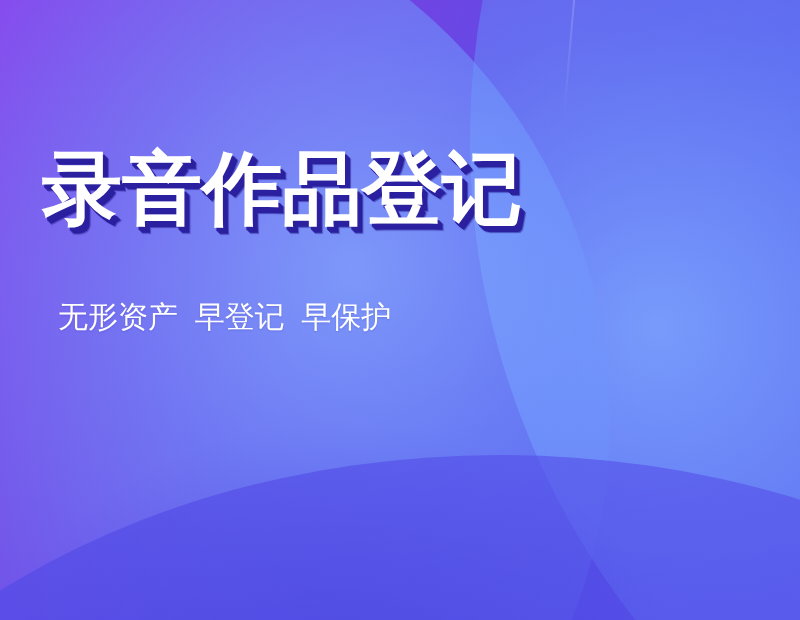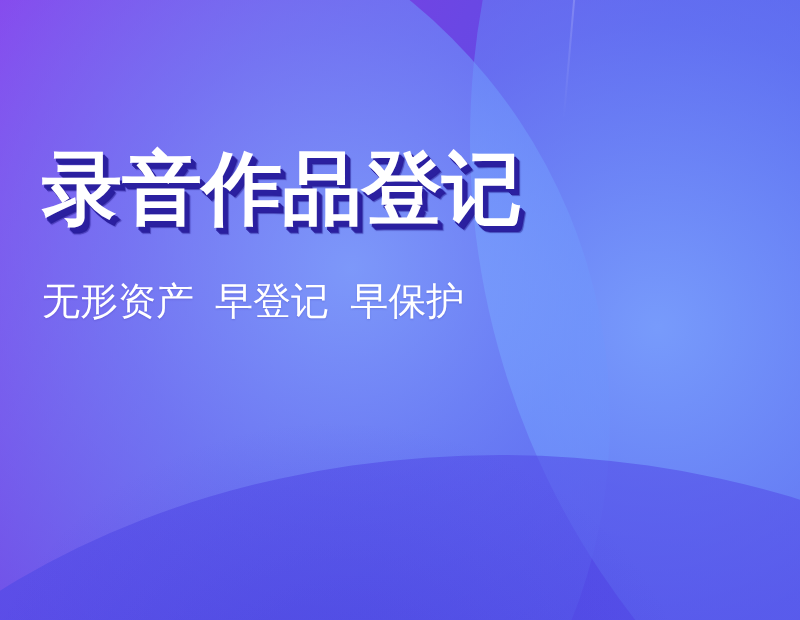--- a/index.html
+++ b/index.html
@@ -134,22 +134,22 @@
       2px 3px 0 #2B20A0,
       3px 4px 0 #2B20A0,
       4px 5px 0 #2B20A0,
       5px 6px 0 #2A1F9C,
       6px 7px 1px rgba(32,22,140,0.55);
   }
 
   .sub {
     position: absolute;
     left: 0;
-    margin: 0;
-    font-size: 38px;
+    margin: 16px;
+    font-size: 30px;
     line-height: 46px;
     font-weight: normal;
     color: #ffffff;
     white-space: pre;
     text-shadow: 0 1px 2px rgba(40,30,140,0.20);
   }
   .sub-1 { top: 262px; }
   .sub-2 { top: 324px; }
 </style>
 </head>

